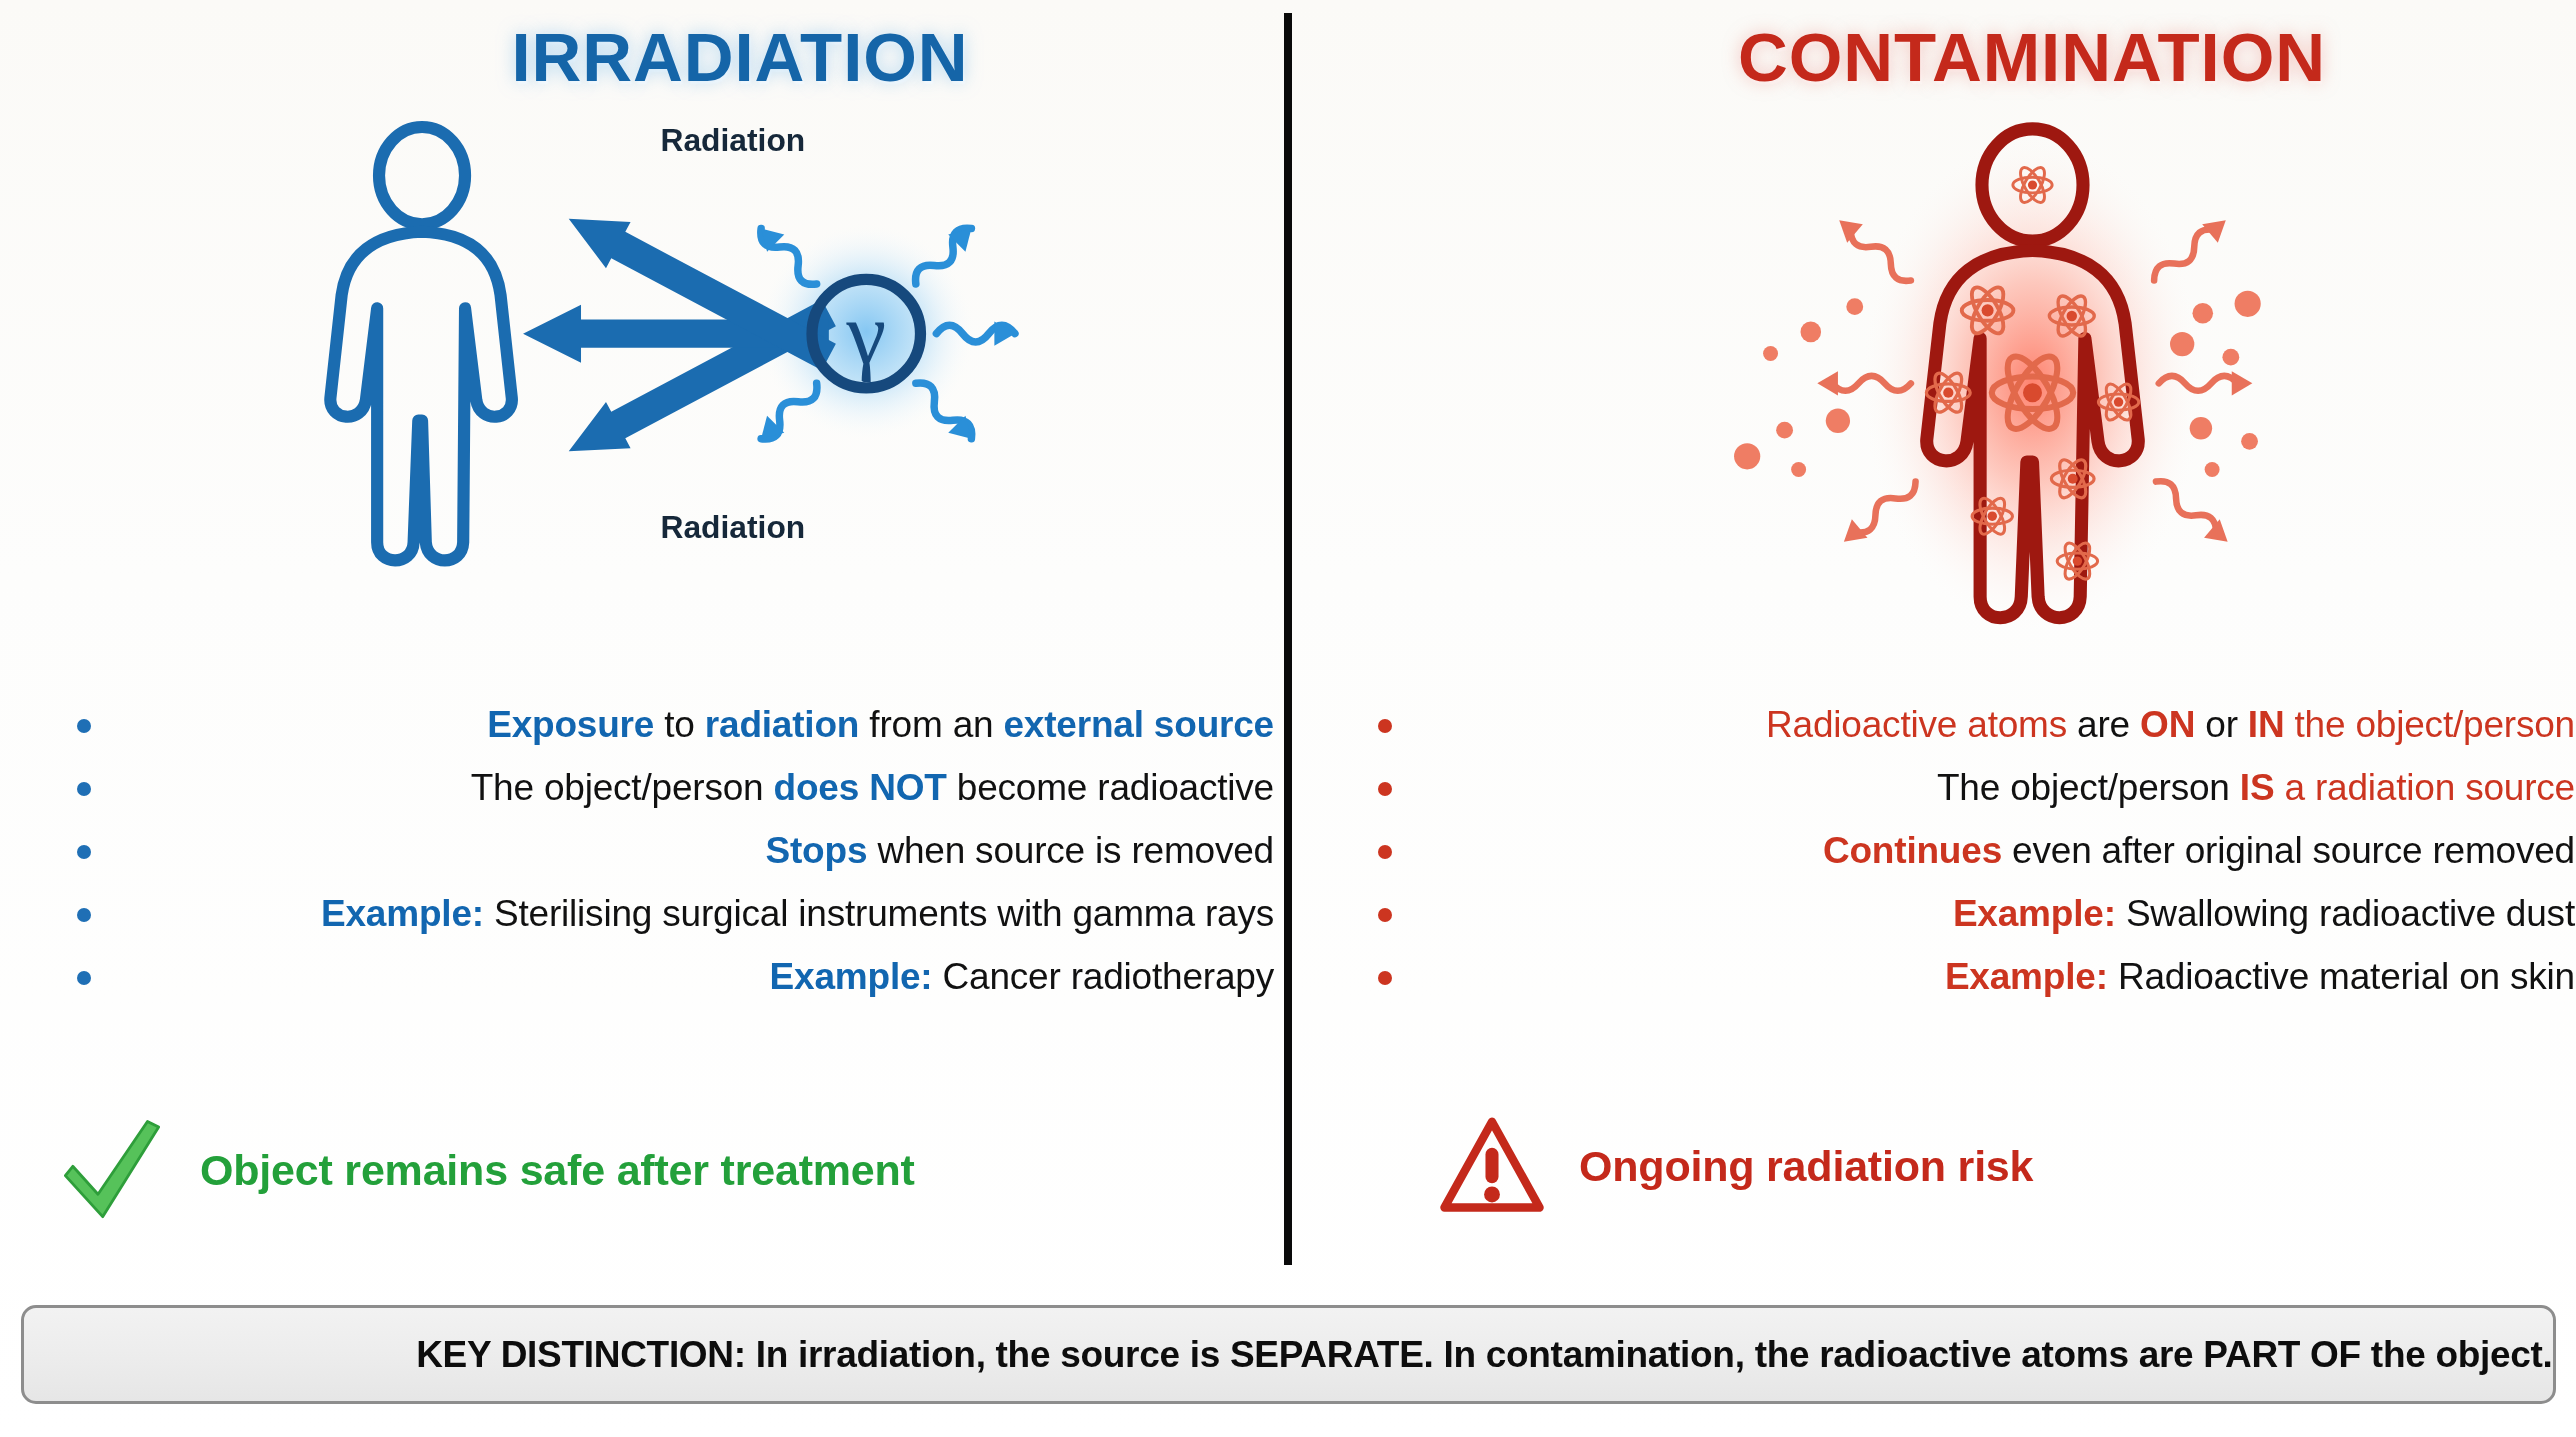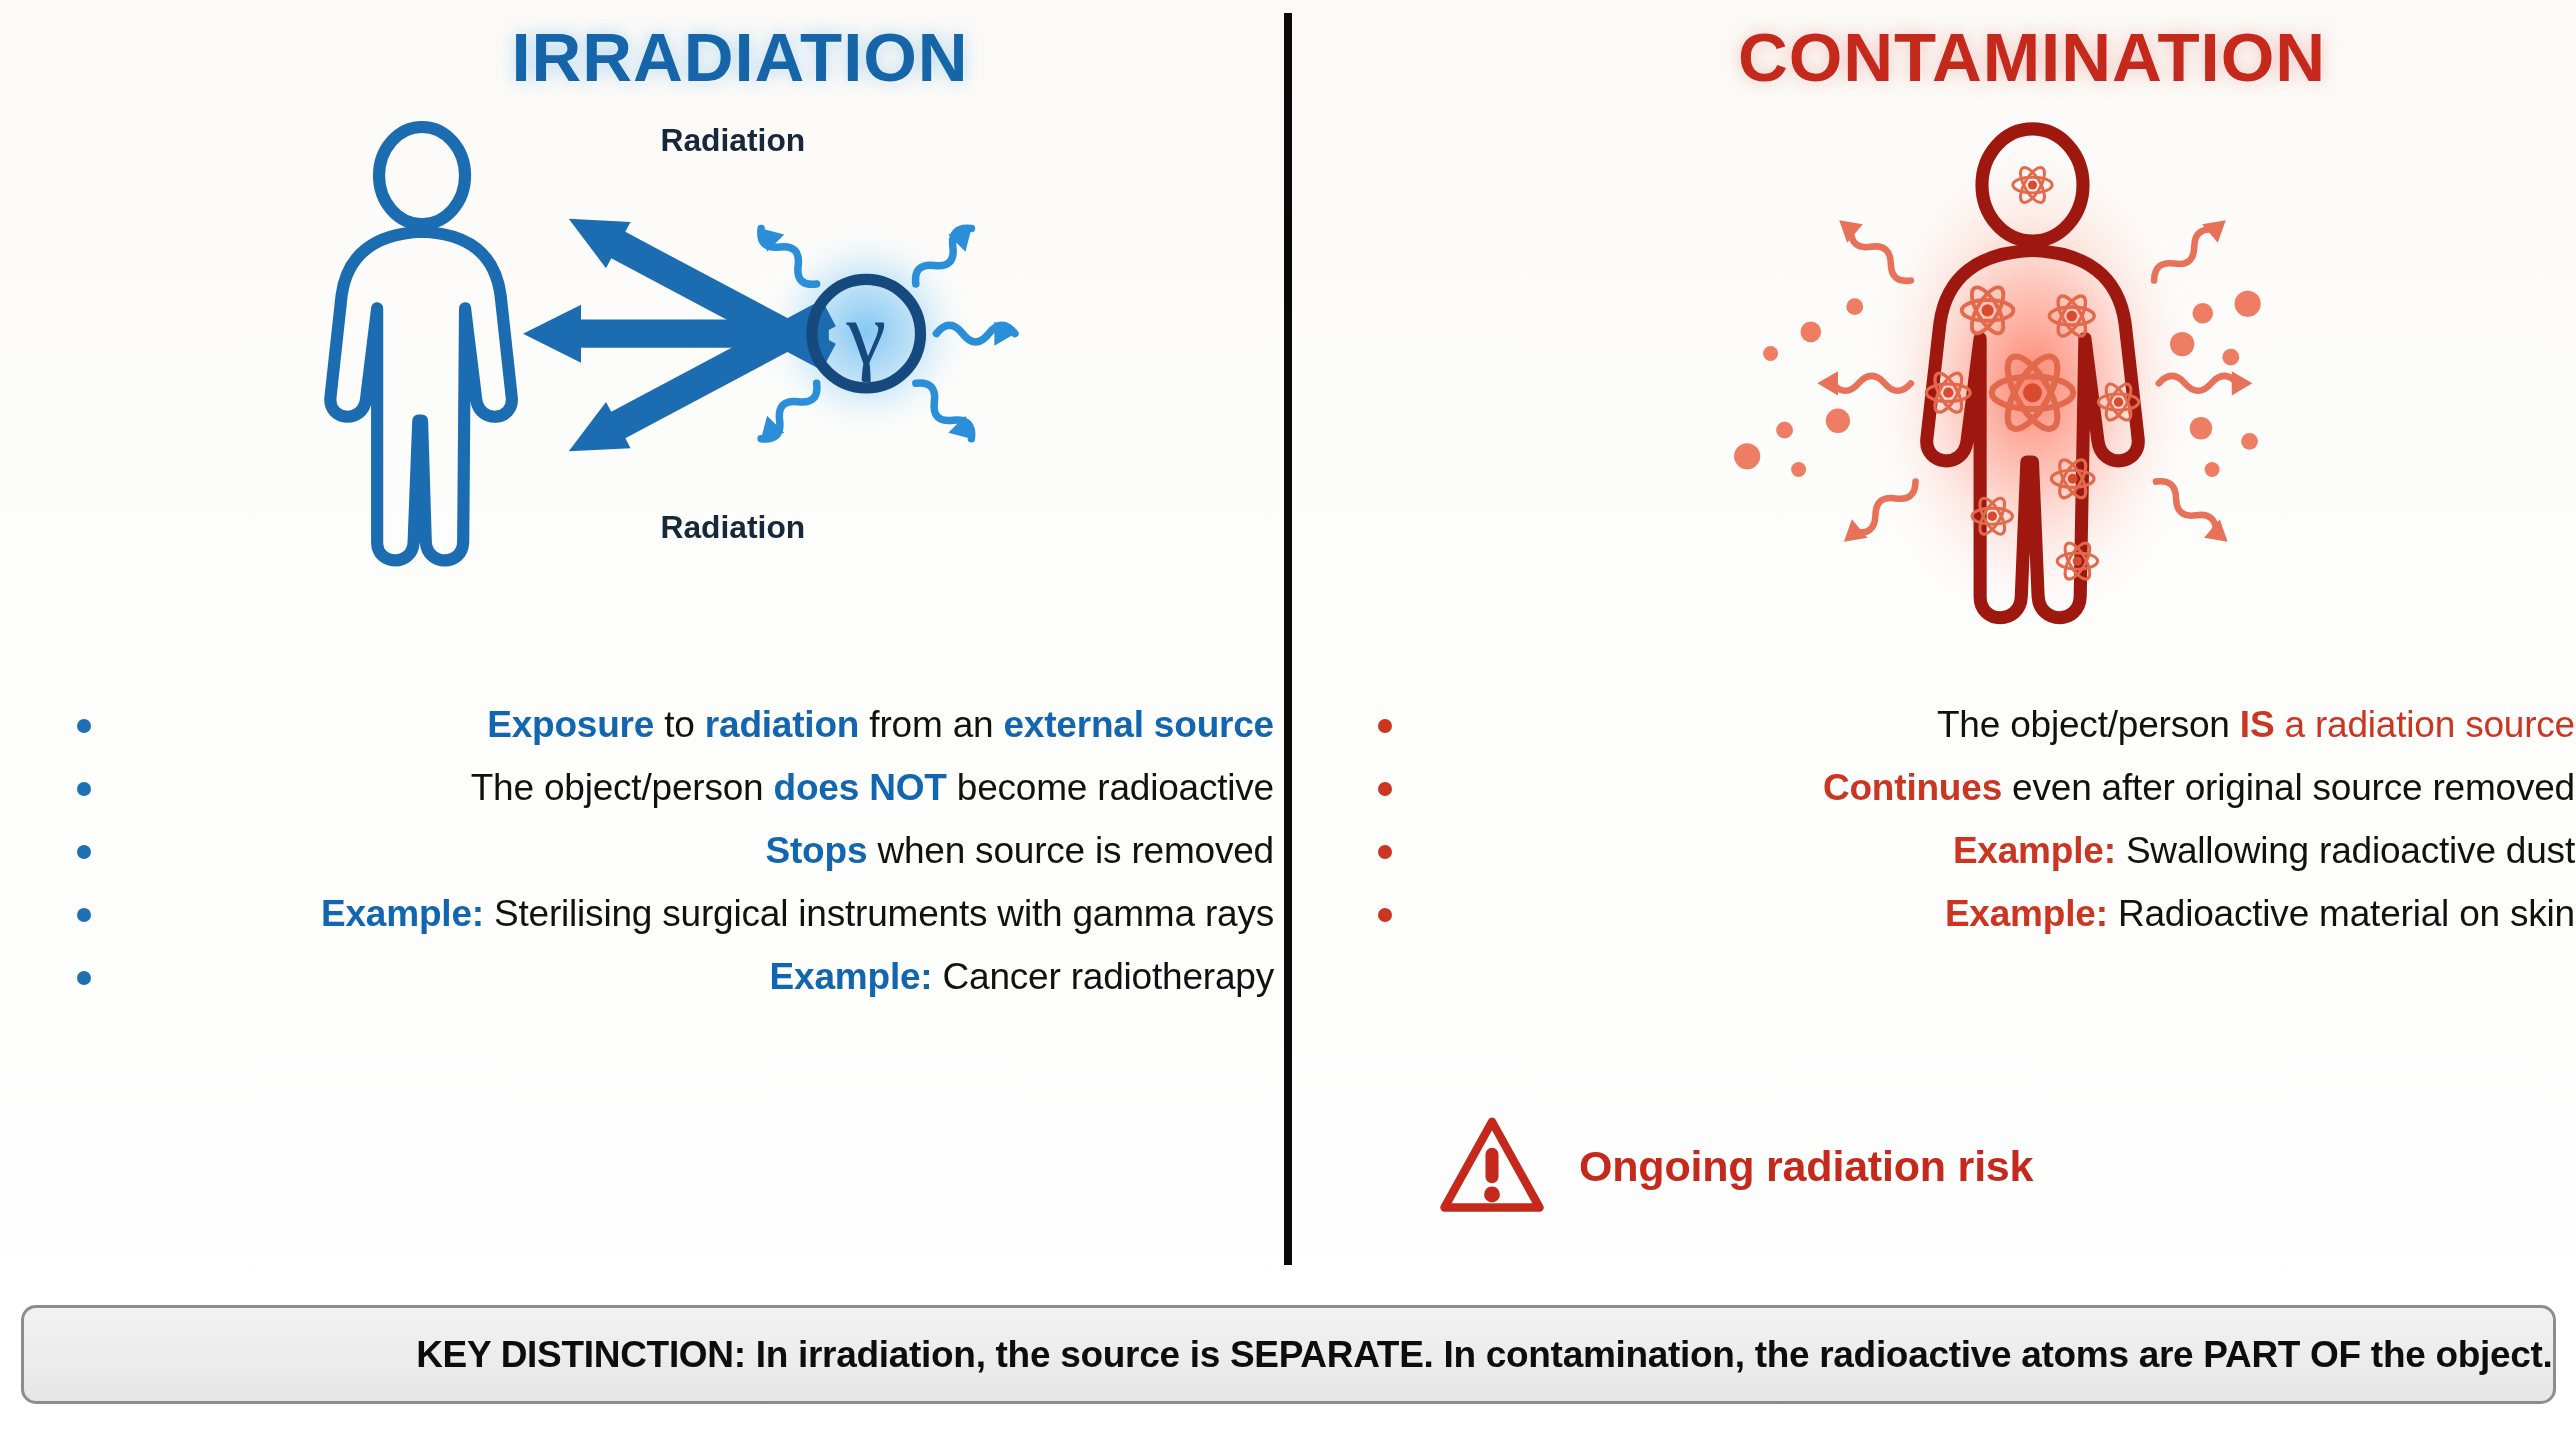--- a/index.html
+++ b/index.html
@@ -241,20 +241,26 @@
     </div>
 
     <ul class="bullets" id="left-bullets">
         <li><span class="b-blue">Exposure</span><span> to </span><span class="b-blue">radiation</span><span> from an </span><span class="b-blue">external source</span></li>
         <li><span>The object/person </span><span class="b-blue">does NOT</span><span> become radioactive</span></li>
         <li><span class="b-blue">Stops</span><span> when source is removed</span></li>
         <li><span class="b-blue">Example:</span><span> Sterilising surgical instruments with gamma rays</span></li>
         <li><span class="b-blue">Example:</span><span> Cancer radiotherapy</span></li>
       </ul>
 
+    <div class="concl">
+      <svg width="112" height="112" viewBox="0 0 120 120">
+        <path d="M10 66 L18 56 L45 86 L98 8 L110 14 L50 110 Z" fill="#56c25a" stroke="#2e9e3a" stroke-width="3" stroke-linejoin="round"></path>
+      </svg>
+      <div class="concl-text concl-safe">Object remains safe after treatment</div>
+    </div>
   </div>
 
   <div class="col col-right">
 
     <div class="title title-con">CONTAMINATION</div>
 
     <div class="illus">
       <svg width="711" height="524" viewBox="0 0 760 560" xmlns="http://www.w3.org/2000/svg">
         <defs>
           <radialGradient id="glowRed" cx="50%" cy="50%" r="50%">
@@ -342,20 +348,21 @@
           <circle cx="540" cy="248" r="13"></circle>
           <circle cx="592" cy="262" r="9"></circle>
           <circle cx="560" cy="338" r="12"></circle>
           <circle cx="612" cy="352" r="9"></circle>
           <circle cx="572" cy="382" r="8"></circle>
         </g>
       </svg>
     </div>
 
     <ul class="bullets" id="right-bullets">
+        <li><span class="b-red-n">Radioactive atoms</span><span> are </span><span class="b-red">ON</span><span> or </span><span class="b-red">IN</span><span class="b-red-n"> the object/person</span></li>
         <li><span>The object/person </span><span class="b-red">IS</span><span class="b-red-n"> a radiation source</span></li>
         <li><span class="b-red">Continues</span><span> even after original source removed</span></li>
         <li><span class="b-red">Example:</span><span> Swallowing radioactive dust</span></li>
         <li><span class="b-red">Example:</span><span> Radioactive material on skin</span></li>
       </ul>
 
     <div class="concl">
       <svg width="110" height="105" viewBox="0 0 118 112">
         <path d="M59 8 L110 100 L8 100 Z" fill="none" stroke="#c4291b" stroke-width="9" stroke-linejoin="round"></path>
         <rect x="52" y="36" width="14" height="38" rx="7" fill="#c4291b"></rect>

